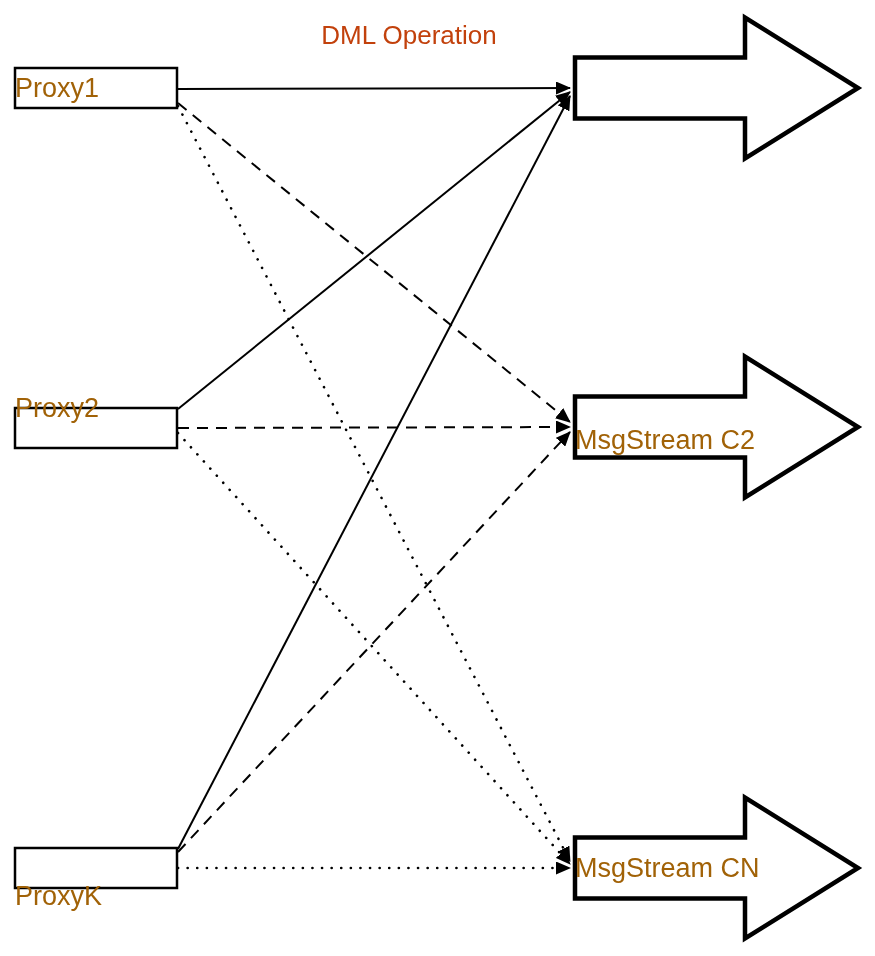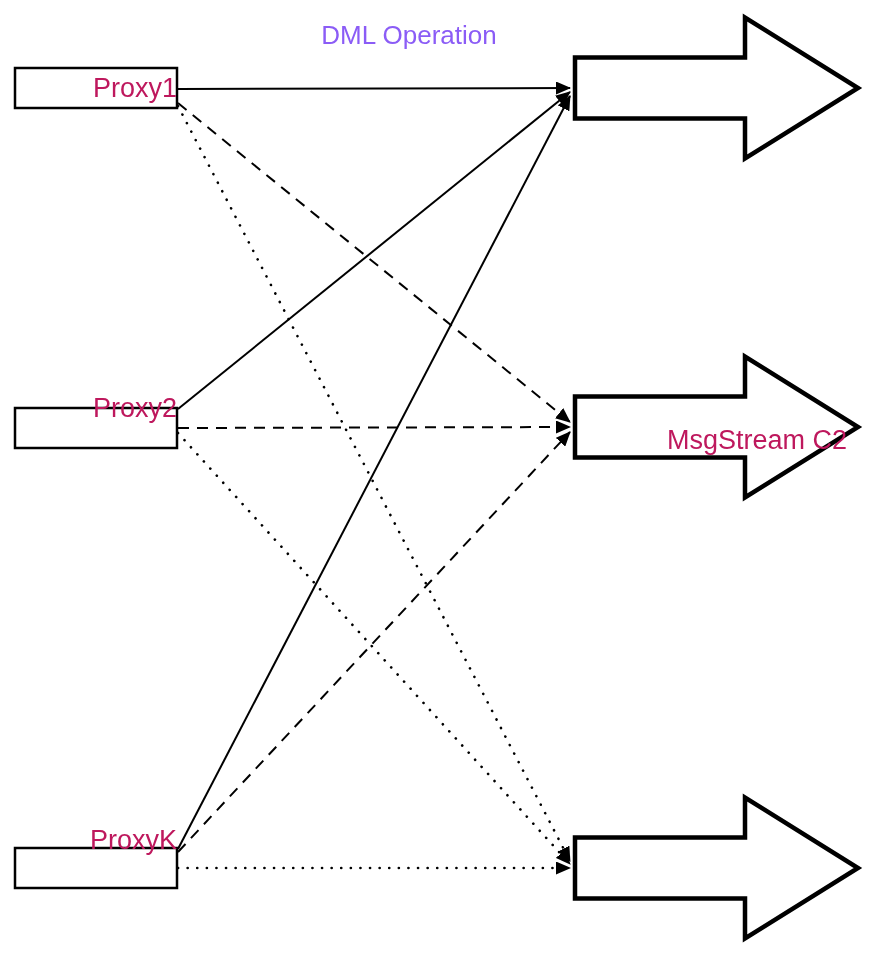--- a/index.html
+++ b/index.html
@@ -47,43 +47,43 @@
   .edge-dotted {
     stroke: #000000;
     stroke-width: 2.6;
     fill: none;
     stroke-dasharray: 0.1 9.5;
     stroke-linecap: round;
     marker-end: url(#arrowhead);
   }
   .label {
     position: absolute;
-    color: #be185d;
+    color: #a16207;
     font-size: 27px;
-    text-align: right;
+    text-align: left;
     white-space: nowrap;
   }
   .proxy-label {
     left: 15px;
     width: 162px;
     height: 40px;
     line-height: 40px;
   }
   .stream-label {
     left: 575px;
     width: 272px;
     height: 40px;
     line-height: 40px;
   }
   .diagram-title {
     position: absolute;
     left: 259px;
     top: 21px;
     width: 300px;
-    color: #8b5cf6;
+    color: #c2410c;
     font-size: 26px;
     line-height: 28px;
     text-align: center;
   }
 </style>
 </head>
 <body>
 
 <div class="canvas">
 
@@ -114,17 +114,18 @@
     <line class="edge-dotted" x1="178" y1="433" x2="570" y2="864"></line>
     <line class="edge-dotted" x1="178" y1="868" x2="570" y2="868"></line>
   </svg>
 
   <div class="diagram-title">
     <div>DML Operation</div>
   </div>
 
   <div class="label proxy-label" style="top:68px">Proxy1</div>
   <div class="label proxy-label" style="top:388px">Proxy2</div>
-  <div class="label proxy-label" style="top:820px">ProxyK</div>
+  <div class="label proxy-label" style="top:876px">ProxyK</div>
 
   <div class="label stream-label" style="top:420px">MsgStream C2</div>
+  <div class="label stream-label" style="top:848px">MsgStream CN</div>
 
 </div>
 
 </body></html>

